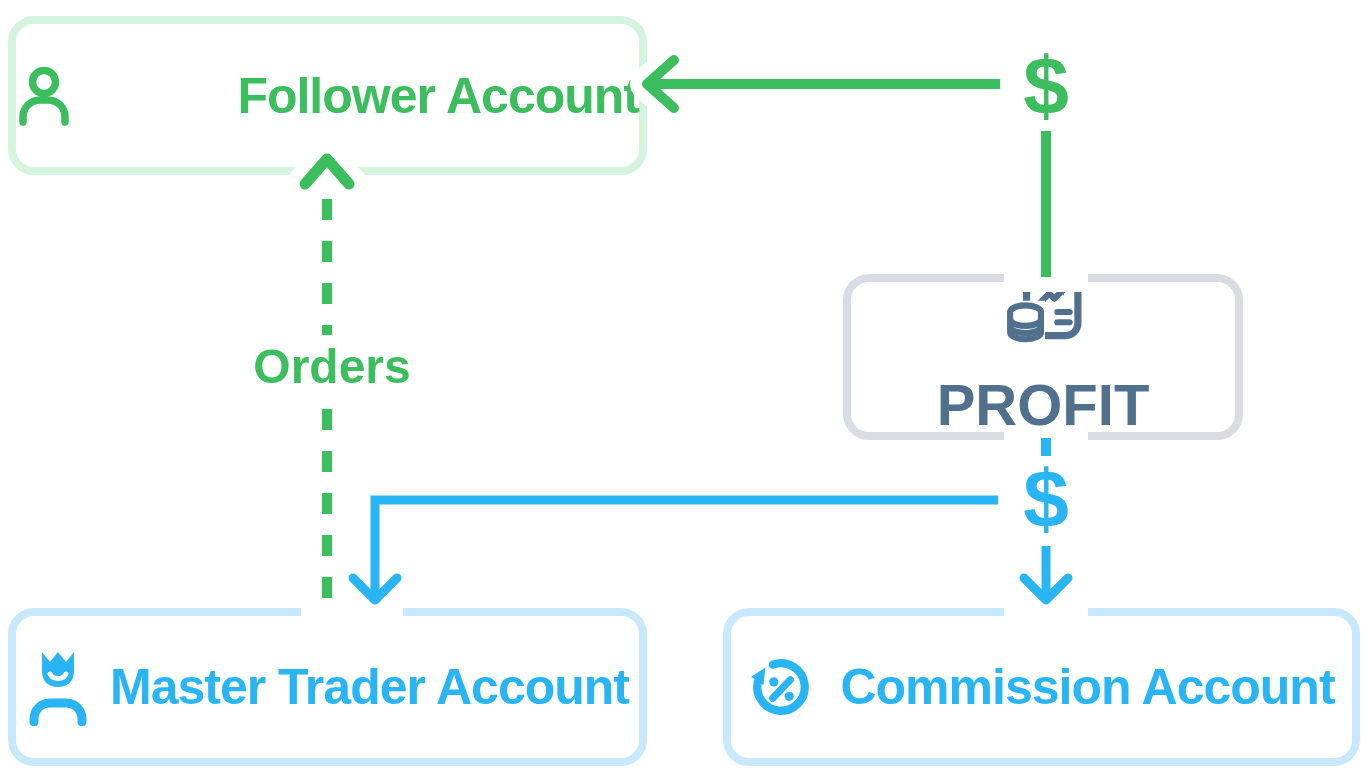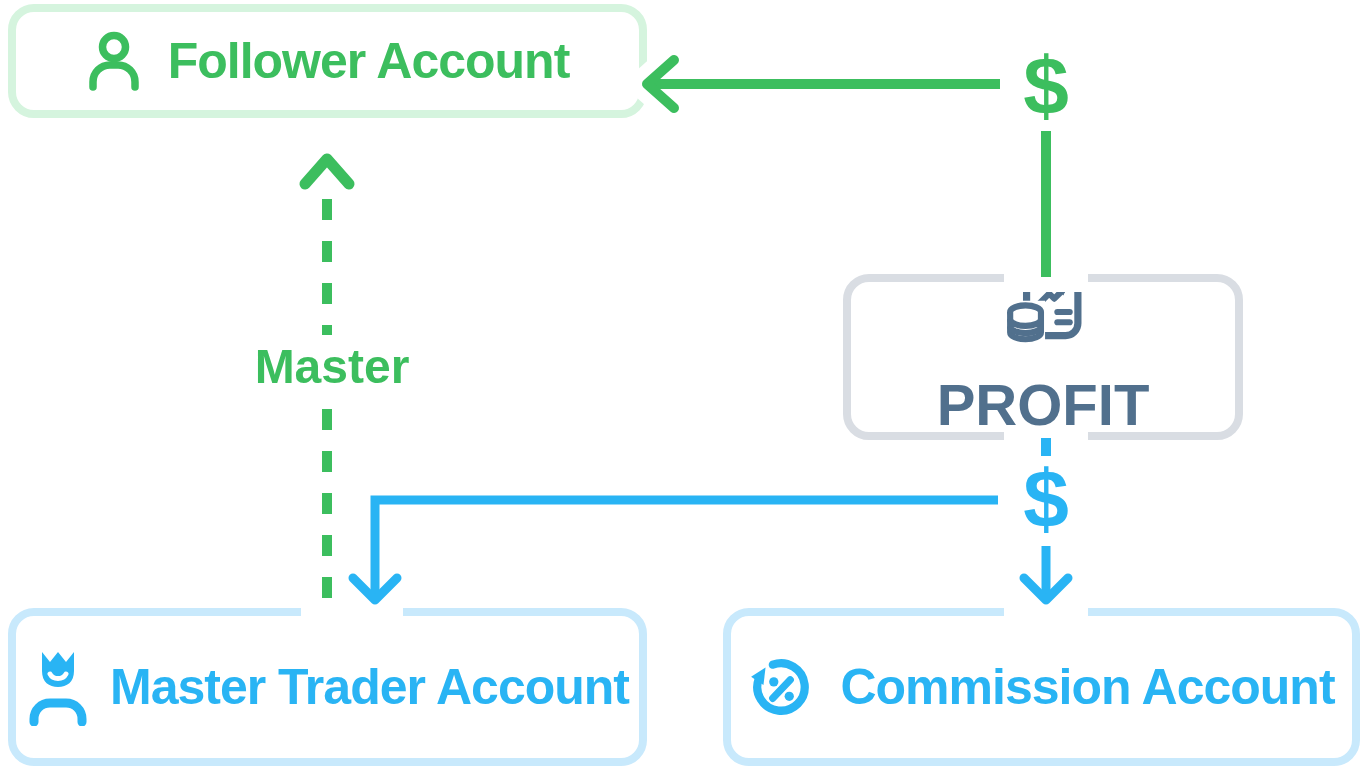--- a/index.html
+++ b/index.html
@@ -6,21 +6,21 @@
   .canvas{
     position:relative;width:1368px;height:772px;overflow:hidden;background:#fff;
     font-family:"Liberation Sans","DejaVu Sans",sans-serif;
   }
   .box{
     position:absolute;background:#fff;border-radius:26px;
     display:flex;align-items:center;justify-content:center;gap:26px;
     box-sizing:border-box;z-index:1;
   }
   .box .label{font-weight:bold;letter-spacing:-1px;white-space:nowrap;}
-  .follower{left:8px;top:4px;width:639px;height:114px;border:8px solid var(--light_green,#d5f4de);}
+  .follower{left:8px;top:16px;width:639px;height:159px;border:8px solid var(--light_green,#d5f4de);justify-content:space-between;}
   .follower .label{color:var(--green,#3cbe5e);font-size:50px;}
   .profit{left:843px;top:274px;width:400px;height:166px;border:8px solid var(--light_gray,#d9dde3);flex-direction:column;}
   .profit .label{color:var(--slate,#51708d);font-size:58px;letter-spacing:0;}
   .master{left:8px;top:608px;width:639px;height:158px;border:8px solid var(--light_blue,#c8e9fc);gap:20px;}
   .master .label,.commission .label{color:var(--blue,#29b4f4);font-size:50px;}
   .commission{left:723px;top:608px;width:637px;height:158px;border:8px solid var(--light_blue,#c8e9fc);}
   .icon{display:flex;align-items:center;justify-content:center;}
   .connectors{position:absolute;left:0;top:0;z-index:2;pointer-events:none;}
   .stroke-white{stroke:#ffffff;fill:none;}
   .stroke-green{stroke:var(--green,#3cbe5e);fill:none;}
@@ -122,15 +122,15 @@
     </g>
 
     <g>
       <line x1="1046" y1="546" x2="1046" y2="595" class="stroke-blue" stroke-width="9"></line>
       <polyline points="1024,578 1046,600 1068,578" class="stroke-blue" stroke-width="9" stroke-linecap="round" stroke-linejoin="round"></polyline>
     </g>
   </svg>
 
   <span class="floating dollar green">$</span>
   <span class="floating dollar blue">$</span>
-  <span class="floating orders">Master</span>
+  <span class="floating orders">Orders</span>
 
 </div>
 
 </body></html>

